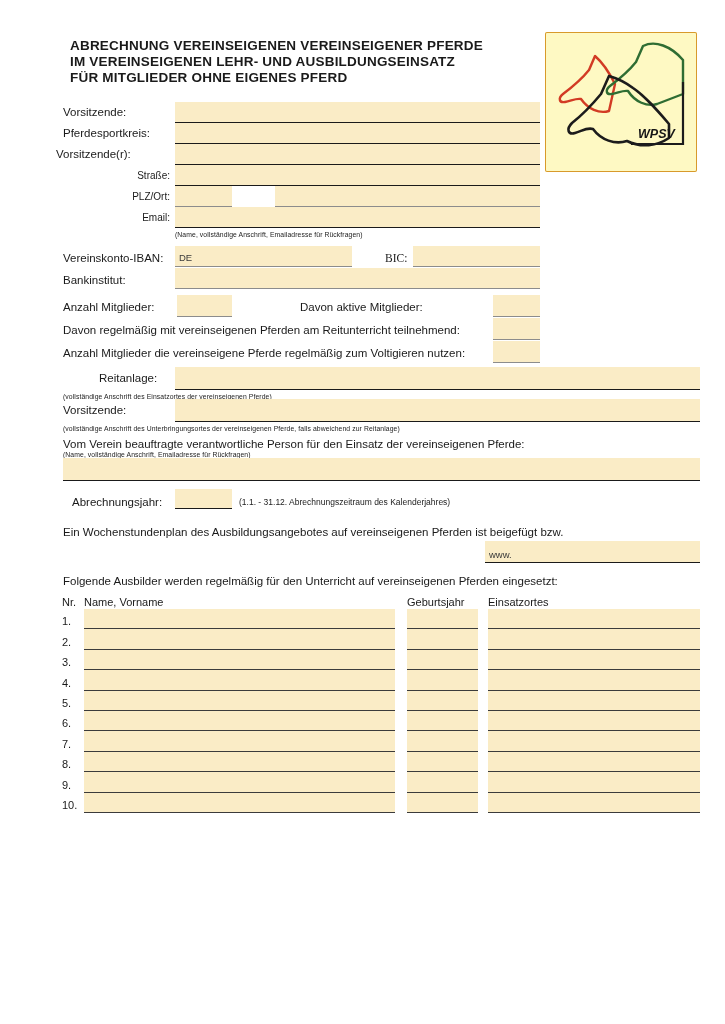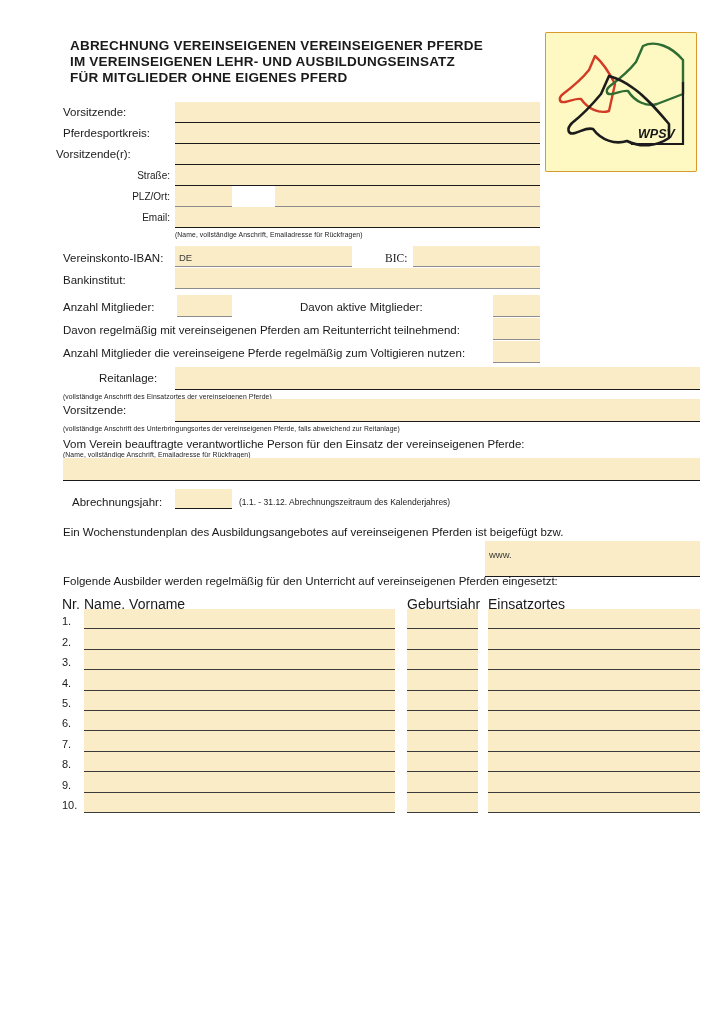--- a/index.html
+++ b/index.html
@@ -21,21 +21,21 @@
   .logo svg { display:block; }
   .brand { position:absolute; left:0; right:0; bottom:4px; text-align:center; line-height:12px; white-space:nowrap; }
   .brand .cap { color:#C52026; font-weight:bold; font-size:15px; }
   .brand .rest { color:#161616; font-weight:bold; font-size:10.5px; }
   
   .ausbilder-rows { position:absolute; left:62px; top:609px; width:638px; }
   .arow { display:flex; align-items:stretch; height:20.4px; }
   .arow .num { width:22px; font-size:11px; display:flex; align-items:flex-end; padding-bottom:2px; box-sizing:border-box; }
   .trow { background:#FAECC6; border-bottom:1.4px solid #3b3b3b; box-sizing:border-box; }
   .f-name { width:311px; } .gap1 { width:12px; } .f-geb { width:71px; } .gap2 { width:10px; } .f-qual { width:212px; }
-  .th { font-size:14px; white-space:nowrap; }
+  .th { font-size:11px; white-space:nowrap; }
 </style>
 </head>
 <body>
 
 <div class="page">
 
   <div class="abs title" style="left:70px; top:38px;">
     <div>ABRECHNUNG VEREINSEIGENEN VEREINSEIGENER PFERDE</div>
     <div>IM VEREINSEIGENEN LEHR- UND AUSBILDUNGSEINSATZ</div>
     <div>FÜR MITGLIEDER OHNE EIGENES PFERD</div>
@@ -106,21 +106,21 @@
 
   <div class="abs lbl" style="left:63px; top:438px;">Vom Verein beauftragte verantwortliche Person für den Einsatz der vereinseigenen Pferde:</div>
   <div class="abs note" style="left:63px; top:451px;">(Name, vollständige Anschrift, Emailadresse für Rückfragen)</div>
   <div class="abs field" style="left:63px; top:458px; width:637px; height:23px;"></div>
 
   <div class="abs lbl" style="left:63px; top:496px;margin-left:9px;">Abrechnungsjahr:</div>
   <div class="abs field" style="left:175px; top:489px; width:57px; height:20px;"></div>
   <div class="abs mid-note" style="left:239px; top:497px;">(1.1. - 31.12.  Abrechnungszeitraum des Kalenderjahres)</div>
 
   <div class="abs lbl" style="left:63px; top:526px;">Ein Wochenstundenplan des Ausbildungsangebotes auf vereinseigenen Pferden ist beigefügt bzw.</div>
-  <div class="abs field" style="left:485px; top:541px; width:215px; height:36px;">
+  <div class="abs field" style="left:485px; top:541px; width:215px; height:22px;">
       <span class="prefill" style="padding-top:9px;">www.</span>
     </div>
 
   <div class="abs lbl" style="left:63px; top:575px;">Folgende Ausbilder werden regelmäßig für den Unterricht auf vereinseigenen Pferden eingesetzt:</div>
 
   <div class="abs th" style="left:62px; top:596px;">Nr.</div>
   <div class="abs th" style="left:84px; top:596px;">Name, Vorname</div>
   <div class="abs th" style="left:407px; top:596px;">Geburtsjahr</div>
   <div class="abs th" style="left:488px; top:596px;">Einsatzortes</div>
 

